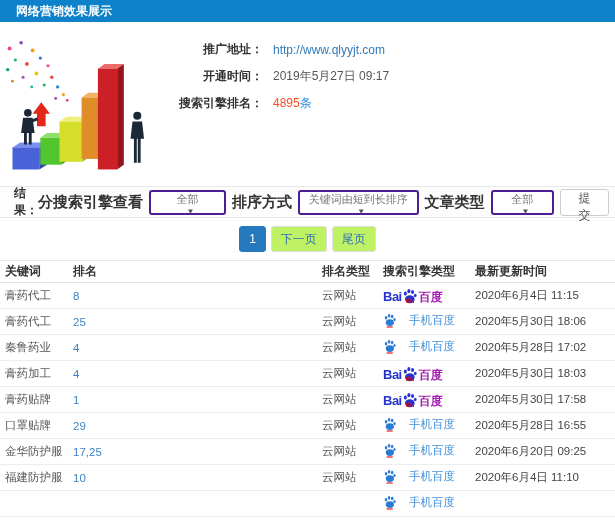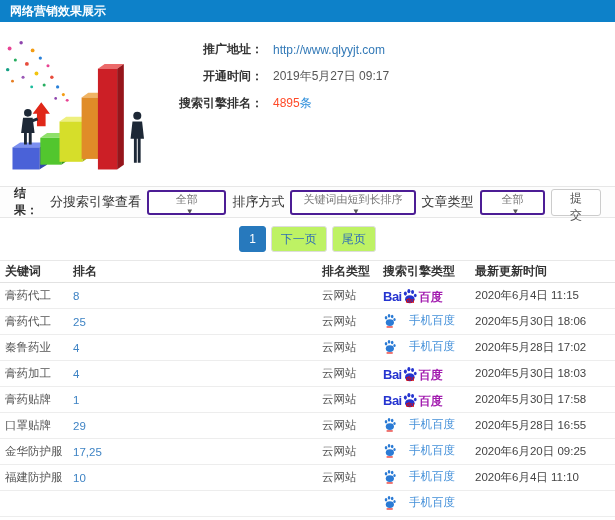--- a/index.html
+++ b/index.html
@@ -1,37 +1,37 @@
 <!DOCTYPE html>
 <html><head>
 <meta charset="utf-8">
 <style>
   * { margin:0; padding:0; box-sizing:border-box; }
   body { font-family:"Liberation Sans", sans-serif; background:#fff; }
   .page { width:615px; height:520px; overflow:hidden; background:#fff; position:relative; font-family:"Liberation Sans", sans-serif; }
 
   
-  .titlebar { height:22px; background:#0d81c9; color:#fff; font-size:12px; font-weight:bold; line-height:22px; padding-left:10px; }
+  .titlebar { height:22px; background:#0d81c9; color:#fff; font-size:12px; font-weight:bold; line-height:22px; padding-left:16px; }
 
   
   .top-section { height:164px; display:flex; padding-top:12px; }
   .clipart { width:168px; height:150px; flex:0 0 168px; }
   .info-fields { padding-top:8px; }
   .info-row { display:flex; align-items:center; height:15px; margin-bottom:12px; font-size:12px; }
   .info-label { width:95px; text-align:right; font-weight:bold; color:#333; flex:0 0 95px; }
   .info-value { margin-left:10px; color:#555; }
   a.link { color:#3279b7; text-decoration:none; }
   .hl-num { color:#ff4a28; }
   .hl-unit { color:#2f8fdb; }
 
   
   .filter-bar { height:32px; border-top:1px solid #e7e7e7; border-bottom:1px solid #e7e7e7; background:#fdfdfd; display:flex; align-items:center; padding:0 14px; }
   .section-label { font-size:12px; font-weight:bold; color:#333; }
   .filter-controls { margin-left:auto; display:flex; align-items:center; gap:6px; }
-  .f-label { font-size:13px; font-weight:normal; color:#333; white-space:nowrap; }
+  .f-label { font-size:15px; font-weight:bold; color:#333; white-space:nowrap; }
   .select { height:25px; border:2px solid #4c1d95; border-radius:3px; background:#fff; display:flex; align-items:center; justify-content:flex-start; padding:0 6px; font-size:11px; color:#777; white-space:nowrap; cursor:pointer;flex-direction:column; }
   .sel-caret { font-size:8px; color:#555; margin-left:6px; }
   .submit-btn { height:27px; border:1px solid #ccc; border-radius:3px; background:#fff; color:#555; font-size:12px; padding:0 12px; cursor:pointer; font-family:"Liberation Sans", sans-serif; }
 
   
   .pager { height:42px; display:flex; align-items:center; justify-content:center; gap:5px; }
   .pg-btn { height:26px; min-width:26px; border:1px solid #ddd; border-radius:3px; background:#bef264; color:#2f6eb5; font-size:12px; display:flex; align-items:center; justify-content:center; padding:0 9px; cursor:pointer; }
   .pg-btn.active { background:#2779bd; border-color:#2779bd; color:#fff; cursor:default; }
 
   

